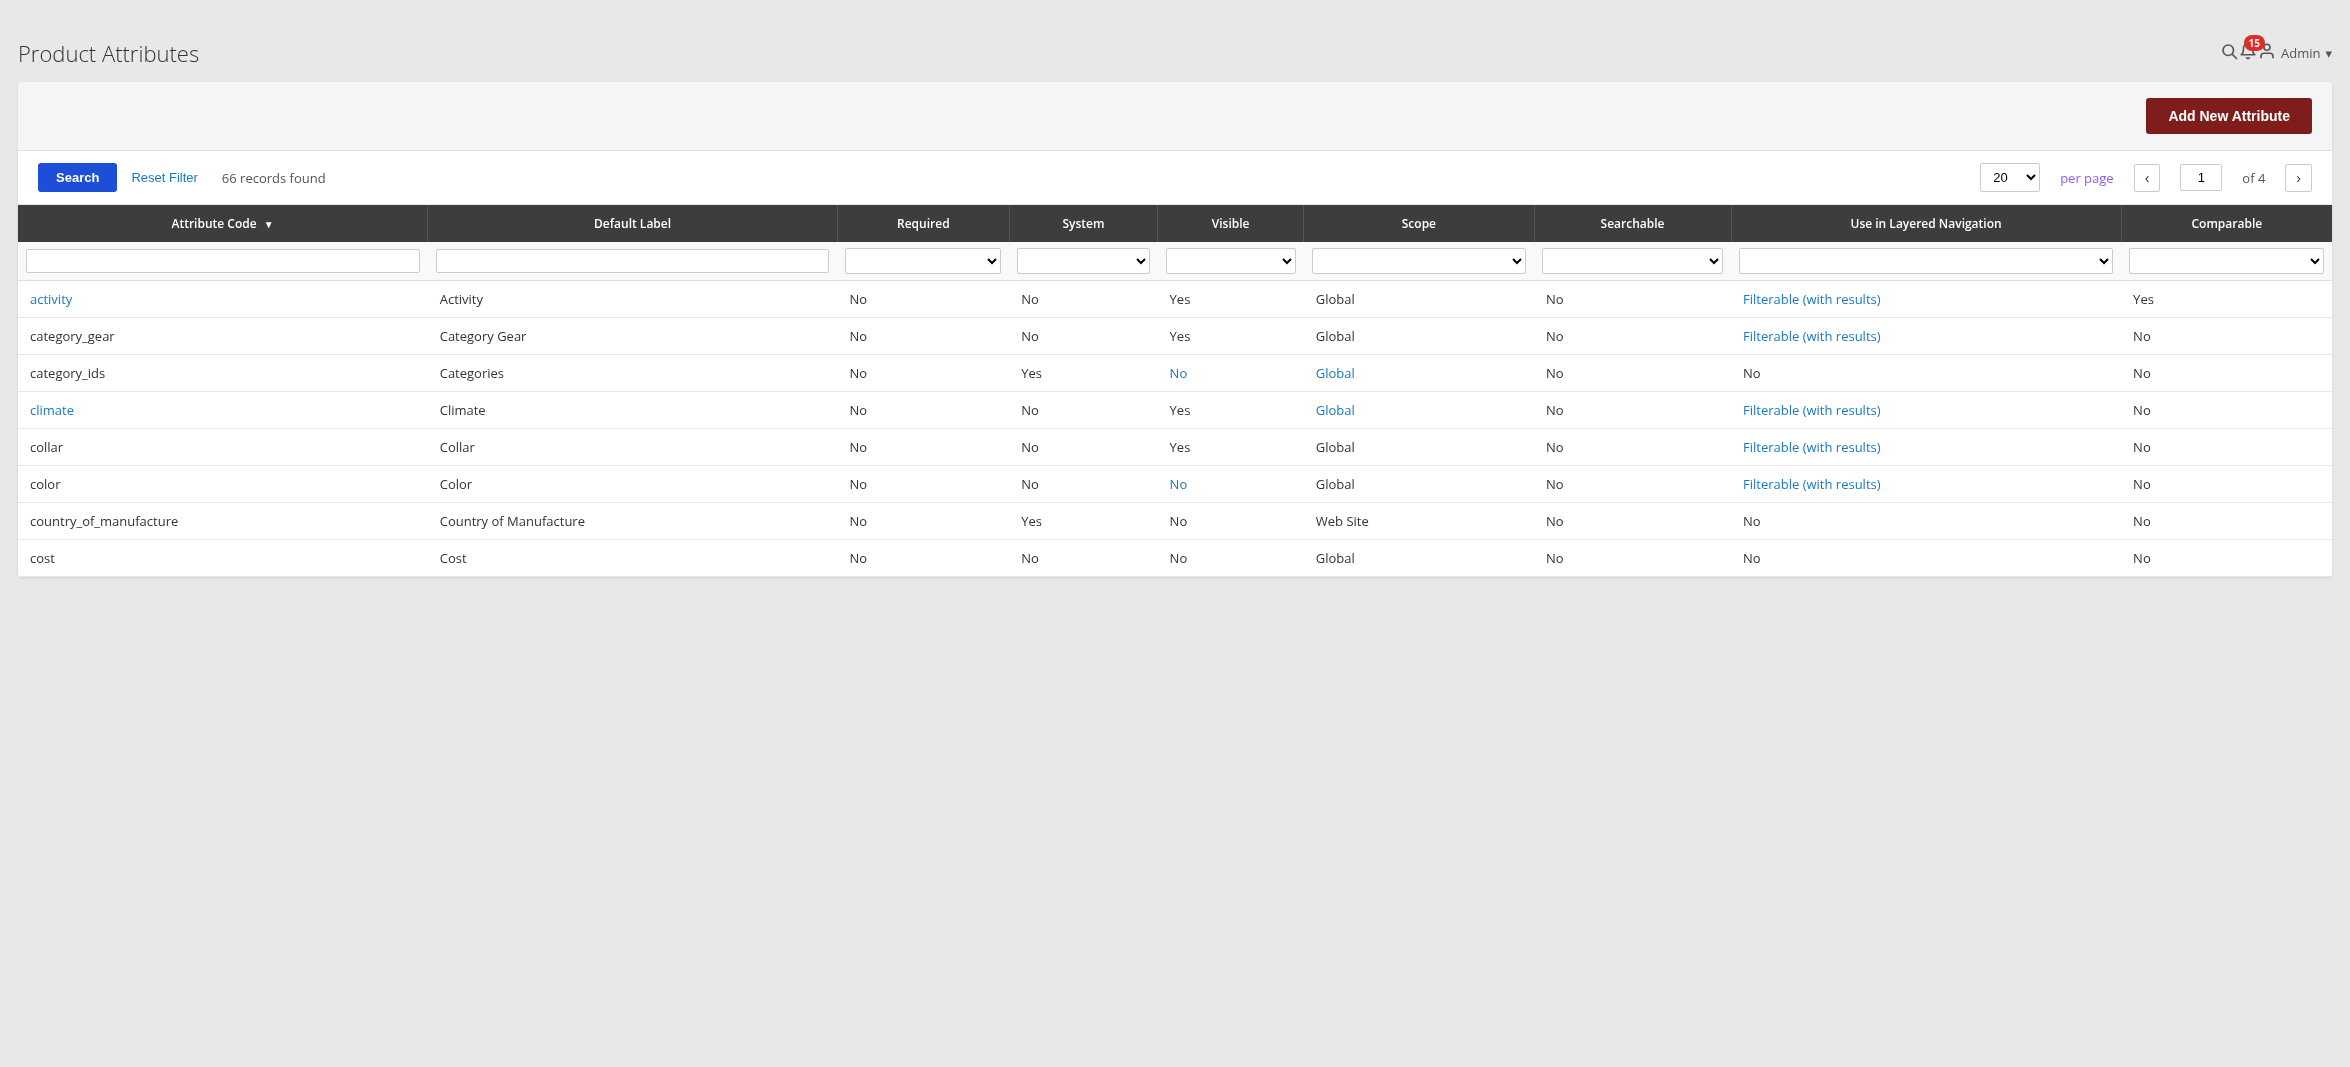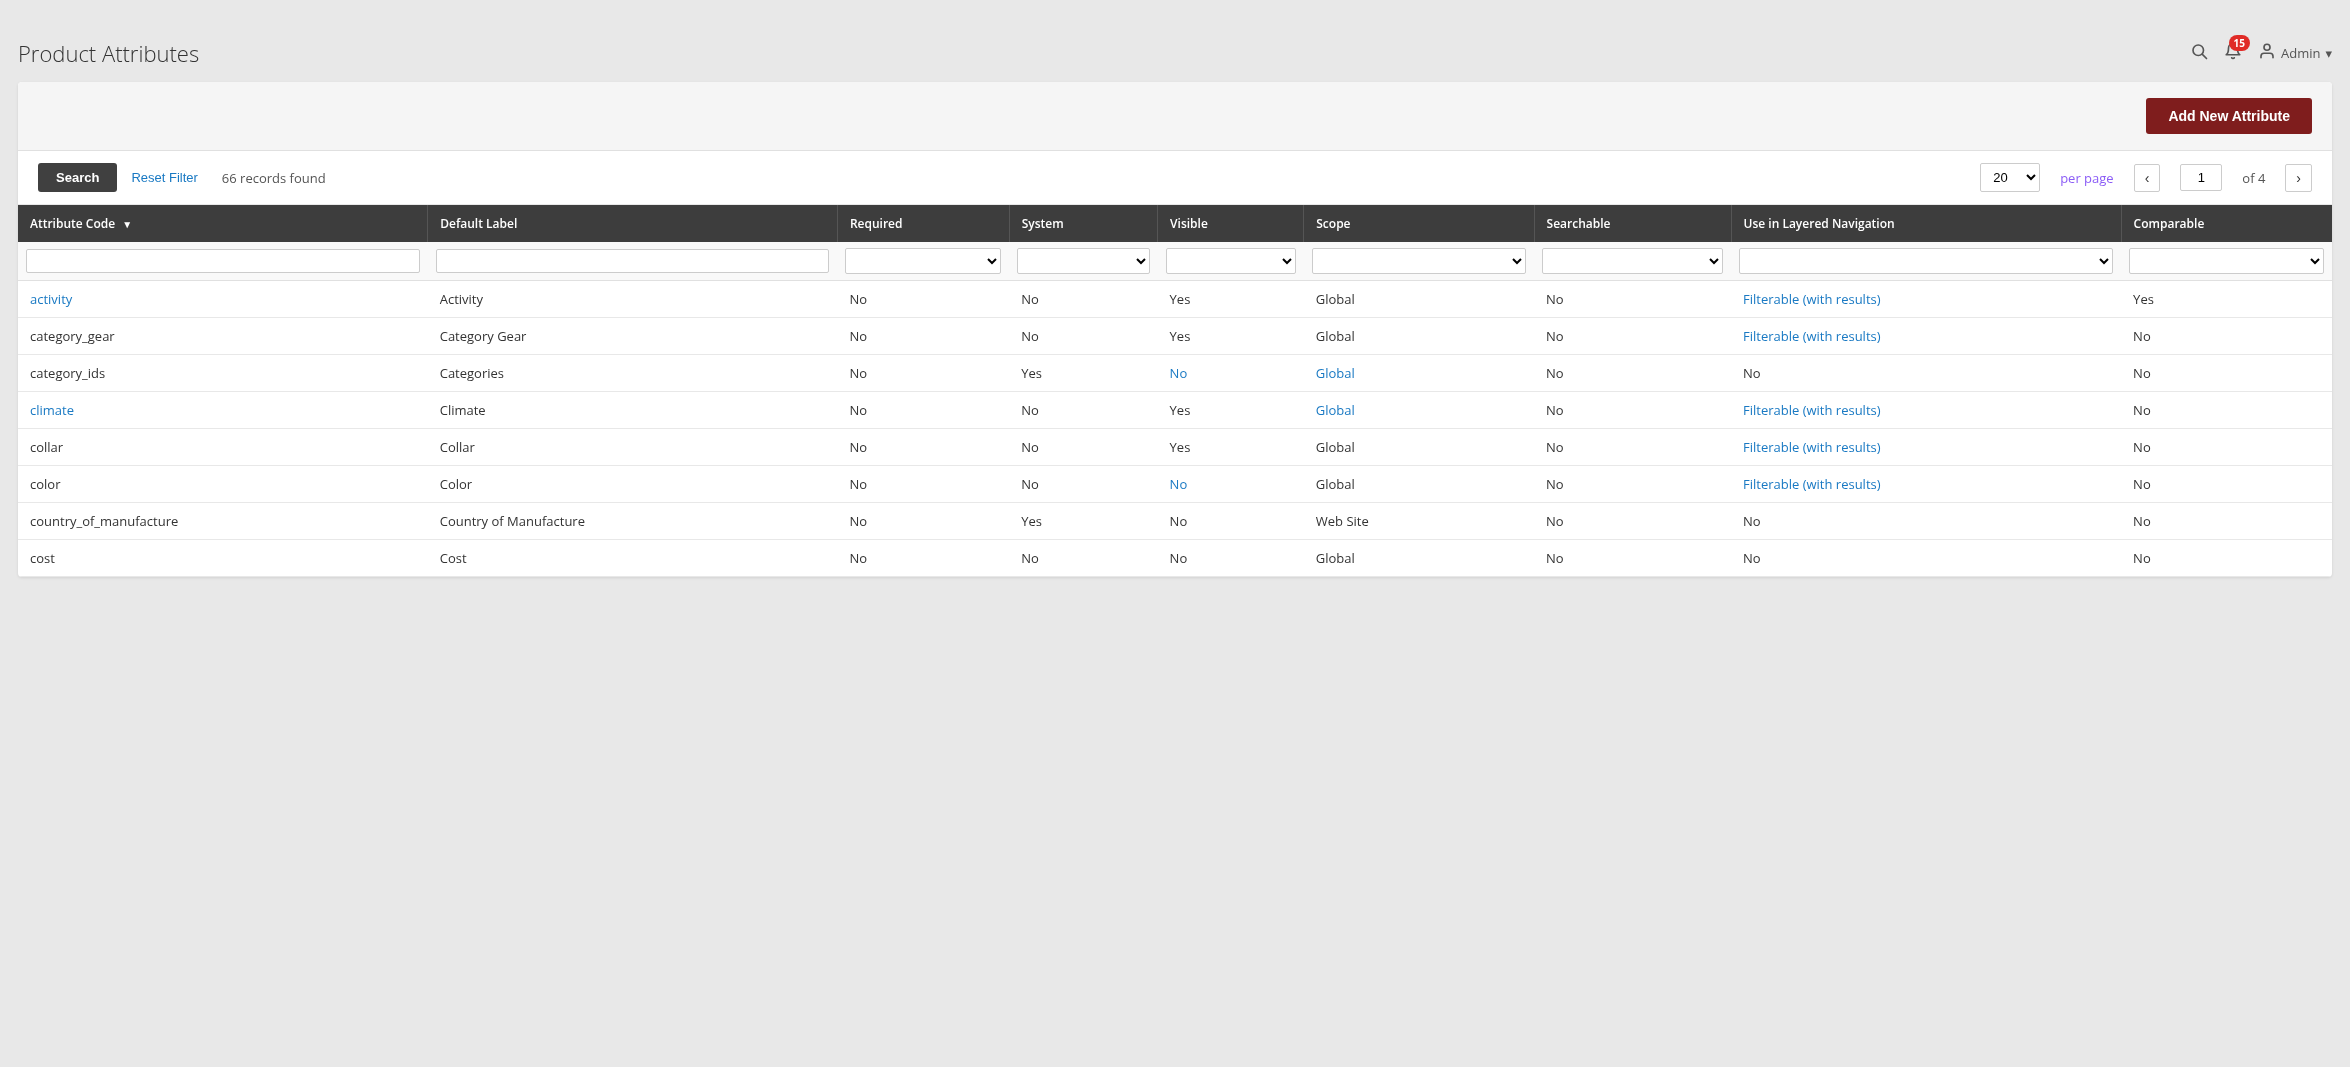--- a/index.html
+++ b/index.html
@@ -19,21 +19,21 @@
       justify-content: space-between;
       padding: 18px 0 14px 0;
     }
     .page-title {
       font-size: 22px;
       font-weight: 300;
       color: #333;
     }
     .header-right {
       display: flex;
-      gap: 16px;
+      gap: 1px;
     }
     .search-icon-btn {
       cursor: pointer;
       font-size: 18px;
       color: #555;
     }
     .notif-btn {
       position: relative;
       cursor: pointer;
       font-size: 18px;
@@ -89,21 +89,21 @@
     }
     .table-controls {
       display: flex;
       align-items: center;
       padding: 12px 20px;
       gap: 14px;
       border-bottom: 1px solid #e8e8e8;
       flex-wrap: wrap;
     }
     .btn-search {
-      background: #404040;
+      background: #1d4ed8;
       color: #fff;
       border: none;
       padding: 7px 18px;
       font-size: 13px;
       font-weight: 600;
       cursor: pointer;
       border-radius: 3px;
     }
     .btn-reset {
       background: none;
@@ -162,21 +162,21 @@
       border-collapse: collapse;
     }
     .data-table thead tr {
       background: #3d3d3d;
       color: #fff;
     }
     .data-table thead th {
       padding: 10px 12px;
       font-size: 12px;
       font-weight: 600;
-      text-align: left;
+      text-align: center;
       border-right: 1px solid #555;
       white-space: nowrap;
     }
     .data-table thead th:last-child { border-right: none; }
     .data-table thead th.sortable {
       cursor: pointer;
     }
     .sort-arrow {
       margin-left: 4px;
       font-size: 10px;

